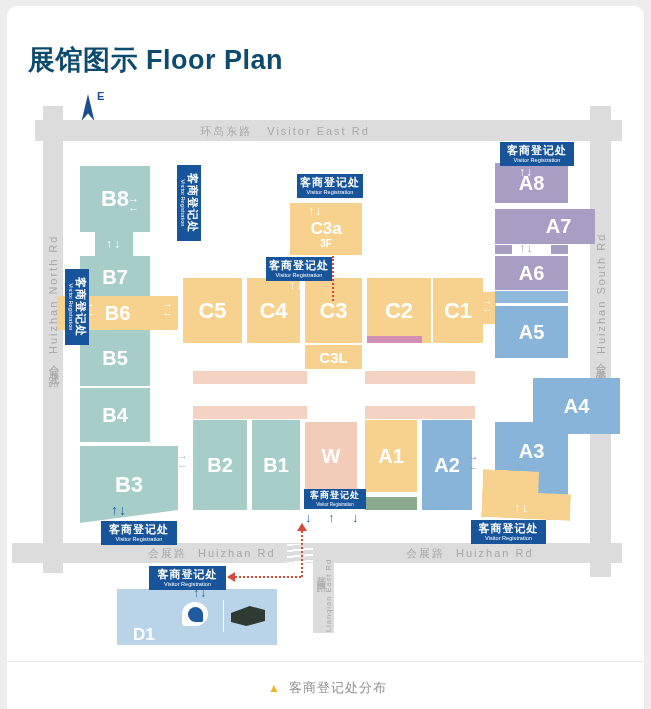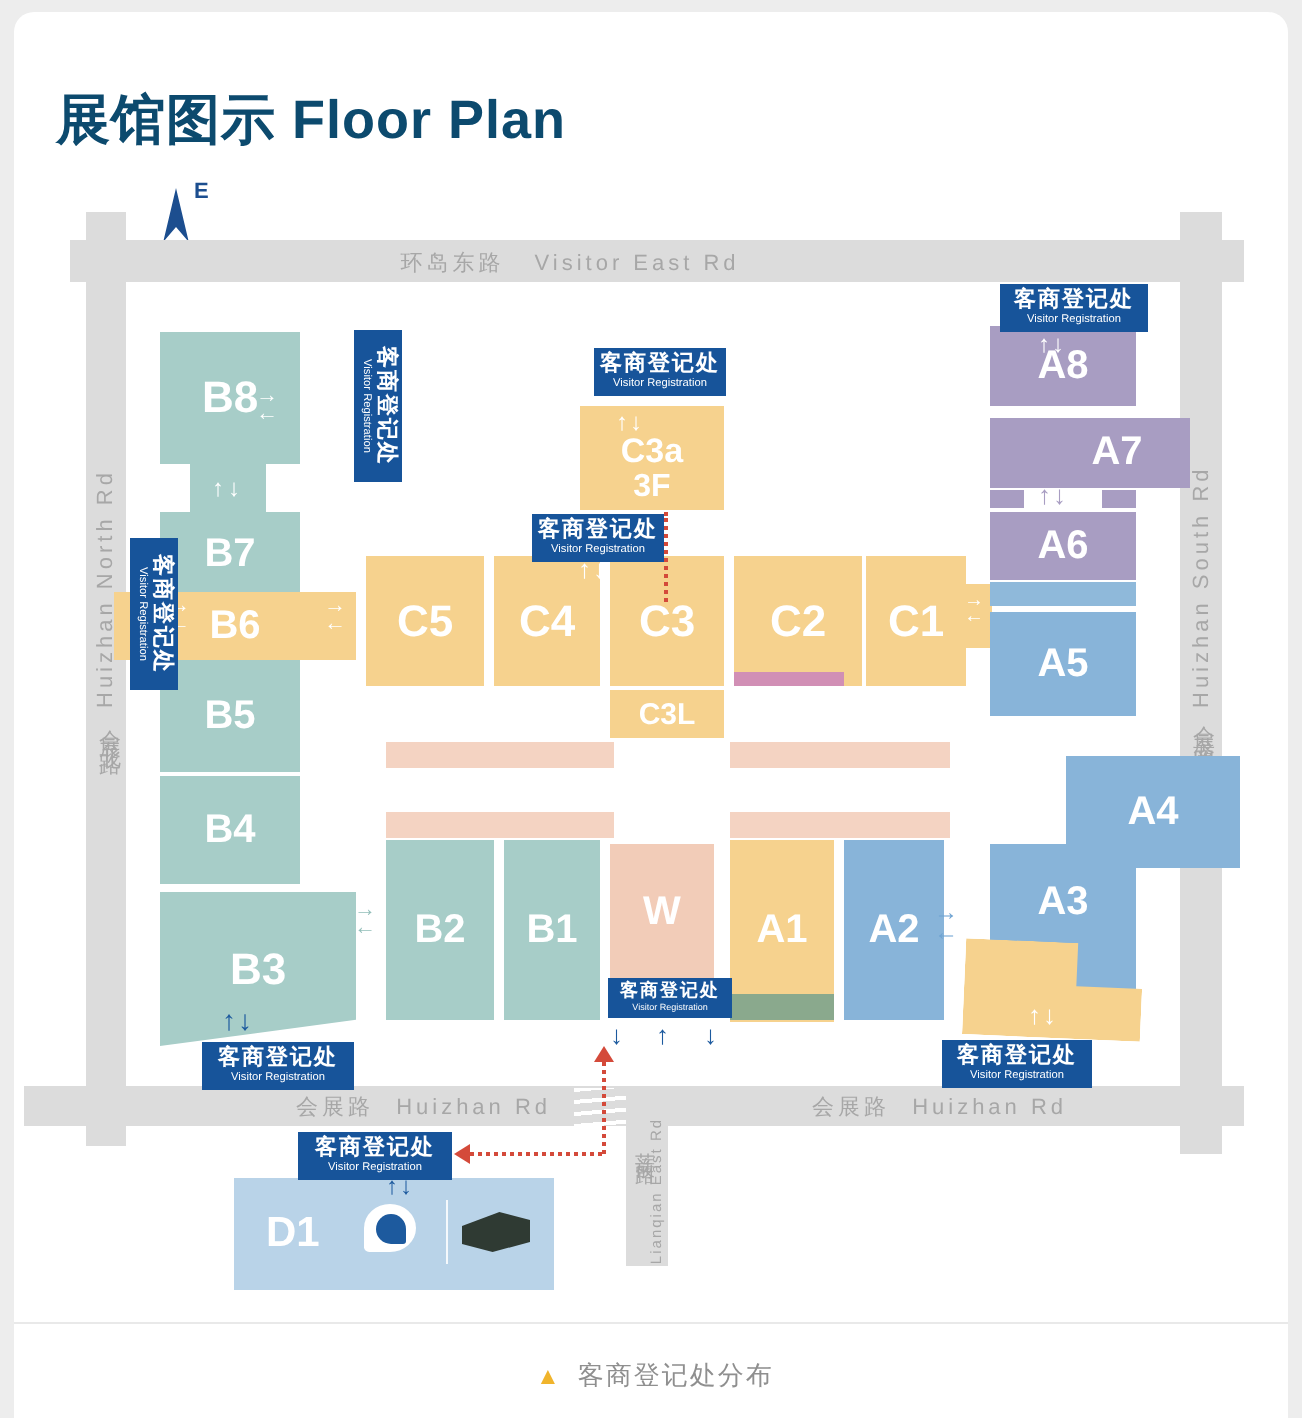--- a/index.html
+++ b/index.html
@@ -12,21 +12,21 @@
   .roadtxt{position:absolute;color:#a7a7a7;font-size:11px;letter-spacing:2px;white-space:nowrap;z-index:1;text-align:center;}
   .rot{transform:rotate(-90deg);}
   .vzh{writing-mode:vertical-rl;letter-spacing:4px;}
   .hall{position:absolute;display:flex;align-items:center;justify-content:center;color:#fff;font-weight:700;z-index:1;}
   .teal{background:#a7cdc8;}
   .yellow{background:#f6d28e;}
   .purple{background:#a89dc2;}
   .blue{background:#88b4d9;}
   .salmon{background:#f2ccb8;}
   .strip{position:absolute;background:#f4d3c2;z-index:1;}
-  .f22{font-size:22px;} .f20{font-size:20px;} .f18{font-size:22px;} .f17{font-size:17px;} .f15{font-size:15px;} .f21{font-size:21px;}
+  .f22{font-size:22px;} .f20{font-size:20px;} .f18{font-size:22px;} .f17{font-size:17px;} .f15{font-size:15px;} .f21{font-size:17px;align-items:flex-end;}
   .badge{position:absolute;background:#17549a;color:#fff;text-align:center;z-index:5;display:flex;flex-direction:column;justify-content:center;padding:2px 2px;line-height:1.1;}
   .badge .zh{font-size:11px;font-weight:700;letter-spacing:1px;}
   .badge .en{font-size:7px;transform:scale(.8);white-space:nowrap;}
   .badge.small .zh{font-size:9px;}
   .badge.small .en{font-size:6px;transform:scale(.75);}
   .vert{transform:rotate(90deg);height:20px;}
   .av{position:absolute;font-weight:700;z-index:3;line-height:1;letter-spacing:1px;}
   .ar{position:absolute;font-weight:700;z-index:3;line-height:9px;font-size:11px;display:flex;flex-direction:column;}
   .white{color:#fff;} .dkblue{color:#1d5a9e;} .purp{color:#a89dc2;} .tealc{color:#93bfba;} .bluec{color:#6fa3d2;}
   .red-v{position:absolute;border-left:2px dotted #d44a3a;z-index:6;}
@@ -121,21 +121,21 @@
   <div class="hall yellow f18" style="left:367px;top:278px;width:64px;height:65px;">
       <span>C2</span>
       <div class="c2strip"></div>
     </div>
   <div class="hall yellow f18" style="left:433px;top:278px;width:50px;height:65px;">
       <span>C1</span>
     </div>
   <div class="hall yellow" style="left:483px;top:292px;width:13px;height:32px;z-index:0;"></div>
   <div class="hall yellow f17" style="left:290px;top:203px;width:72px;height:52px;flex-direction:column;padding-top:10px;box-sizing:border-box;line-height:1;">
     <span>C3a</span>
-    <span style="font-size:16px;margin-top:2px;">3F</span>
+    <span style="font-size:10px;margin-top:2px;">3F</span>
   </div>
   <div class="hall yellow f15" style="left:305px;top:345px;width:57px;height:24px;">
       <span>C3L</span>
     </div>
 
   <div class="hall purple f20" style="left:495px;top:163px;width:73px;height:40px;box-sizing:border-box;">
       <span>A8</span>
     </div>
   <div class="hall purple f20" style="left:495px;top:209px;width:73px;height:35px;padding-left:27px;">
       <span>A7</span>
@@ -152,21 +152,21 @@
   <div class="hall blue f20" style="left:495px;top:378px;width:87px;height:56px;margin-left:38px;">
       <span>A4</span>
     </div>
   <div class="hall blue f20" style="left:495px;top:422px;width:73px;height:76px;align-items:flex-start;padding-top:18px;box-sizing:border-box;">
       <span>A3</span>
     </div>
   <div class="a3y"></div>
   <div class="hall blue f20" style="left:422px;top:420px;width:50px;height:90px;justify-content:center;">
       <span>A2</span>
     </div>
-  <div class="hall yellow f20" style="left:365px;top:420px;width:52px;height:91px;">
+  <div class="hall yellow f20" style="left:365px;top:420px;width:52px;height:72px;">
       <span>A1</span>
     </div>
   <div class="hall" style="left:365px;top:497px;width:52px;height:13px;background:#8aa98d;"></div>
 
   <div class="hall salmon f20" style="left:305px;top:422px;width:52px;height:68px;">
       <span>W</span>
     </div>
   <div class="strip" style="left:193px;top:371px;width:114px;height:13px;"></div>
   <div class="strip" style="left:365px;top:371px;width:110px;height:13px;"></div>
   <div class="strip" style="left:193px;top:406px;width:114px;height:13px;"></div>

